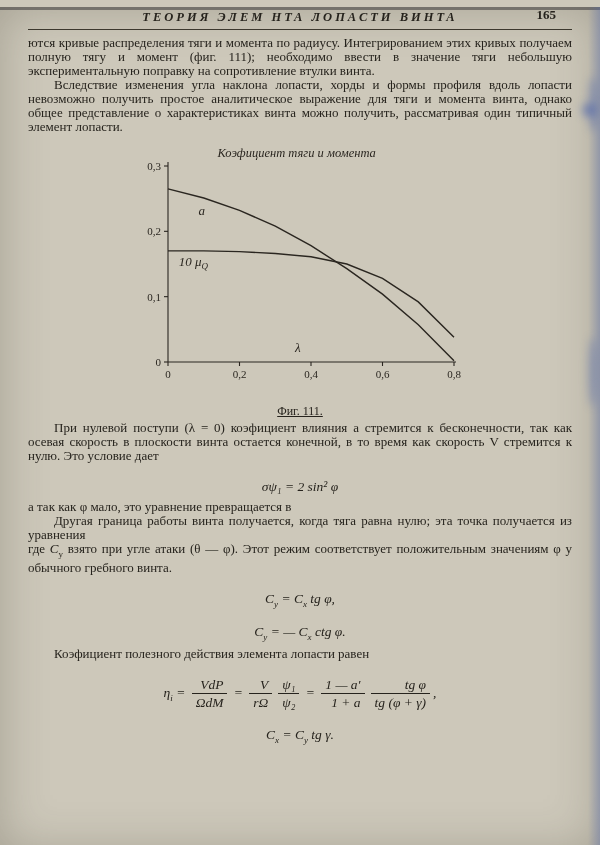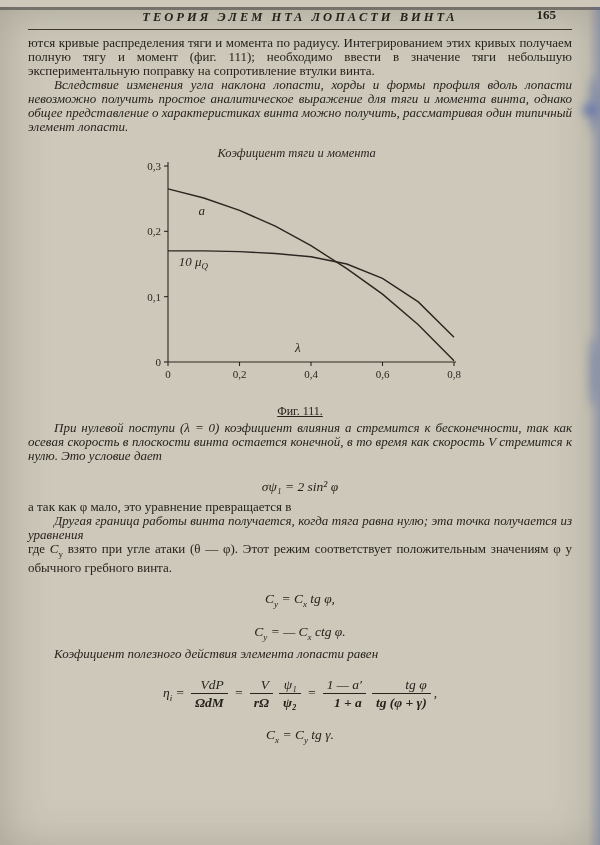--- a/index.html
+++ b/index.html
@@ -42,32 +42,32 @@
     font-weight:bold;font-size:13px;
   }
 
   .content{margin:6px 28px 0 28px;}
   .para{
     margin:0;
     font-size:13px;
     line-height:14px;
     text-align:justify;
   }
-  .indent{text-indent:26px;font-style:italic;}
+  .indent{text-indent:26px;}
 
   .formula{
     text-align:center;
     font-style:italic;
     font-size:13.5px;
     margin:16px 0 5px 0;
   }
   .formula sub,.para sub{font-size:9px;}
   .frac{display:inline-block;vertical-align:middle;text-align:right;margin:0 3px;line-height:1.15;}
   .frac .num{display:block;padding:0 4px 1px 4px;border-bottom:1px solid #26231d;}
-  .frac .den{display:block;padding:1px 4px 0 4px;font-weight:bold;}
+  .frac .den{display:block;padding:1px 4px 0 4px;}
 
   .figure{margin:8px auto 2px auto;width:360px;text-align:center;}
   .fig-caption{font-size:12px;margin-top:10px;text-decoration:underline;}
   #chart-svg .axis{stroke:#2a2620;stroke-width:1.1;}
   #chart-svg .curve{fill:none;stroke:#2a2620;stroke-width:1.4;}
   #chart-svg text{fill:#2a2620;font-family:"Liberation Serif","DejaVu Serif",serif;}
   #chart-svg .tick{font-size:11px;}
   #chart-svg .ctitle{font-size:12.5px;font-style:italic;}
   #chart-svg .anno{font-size:13px;font-style:italic;}
   #chart-svg .annosub{font-size:9px;}

